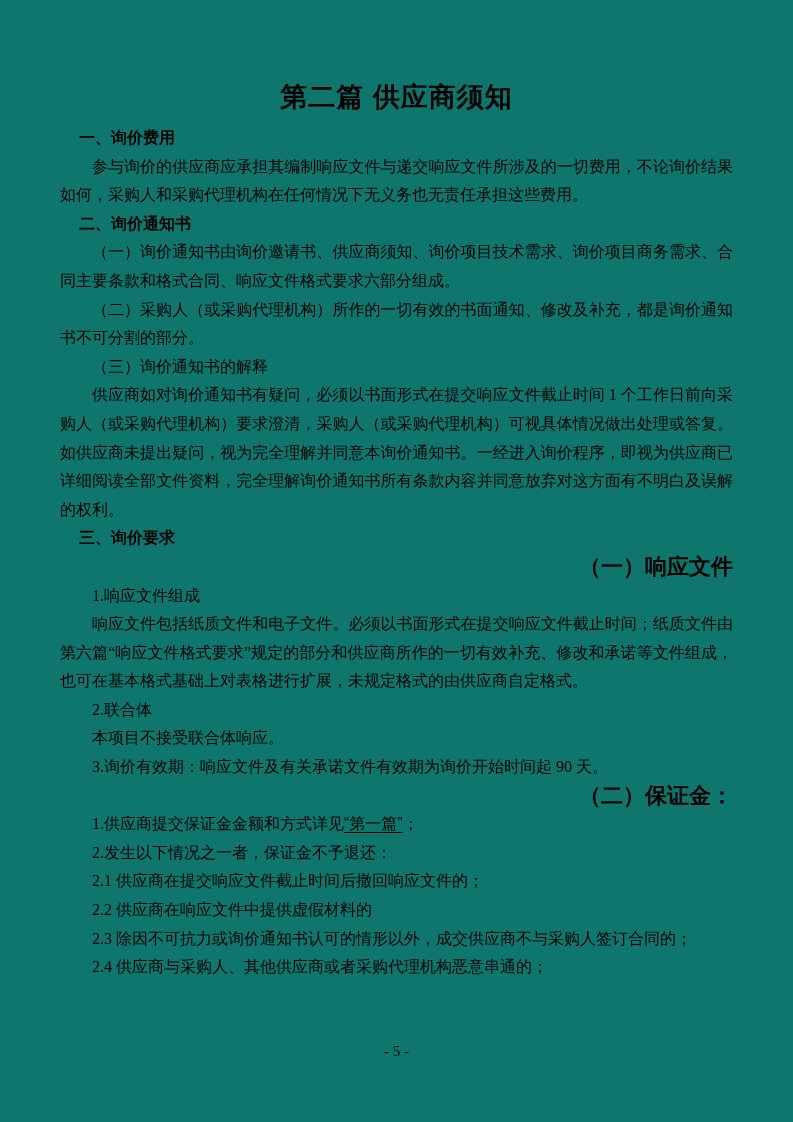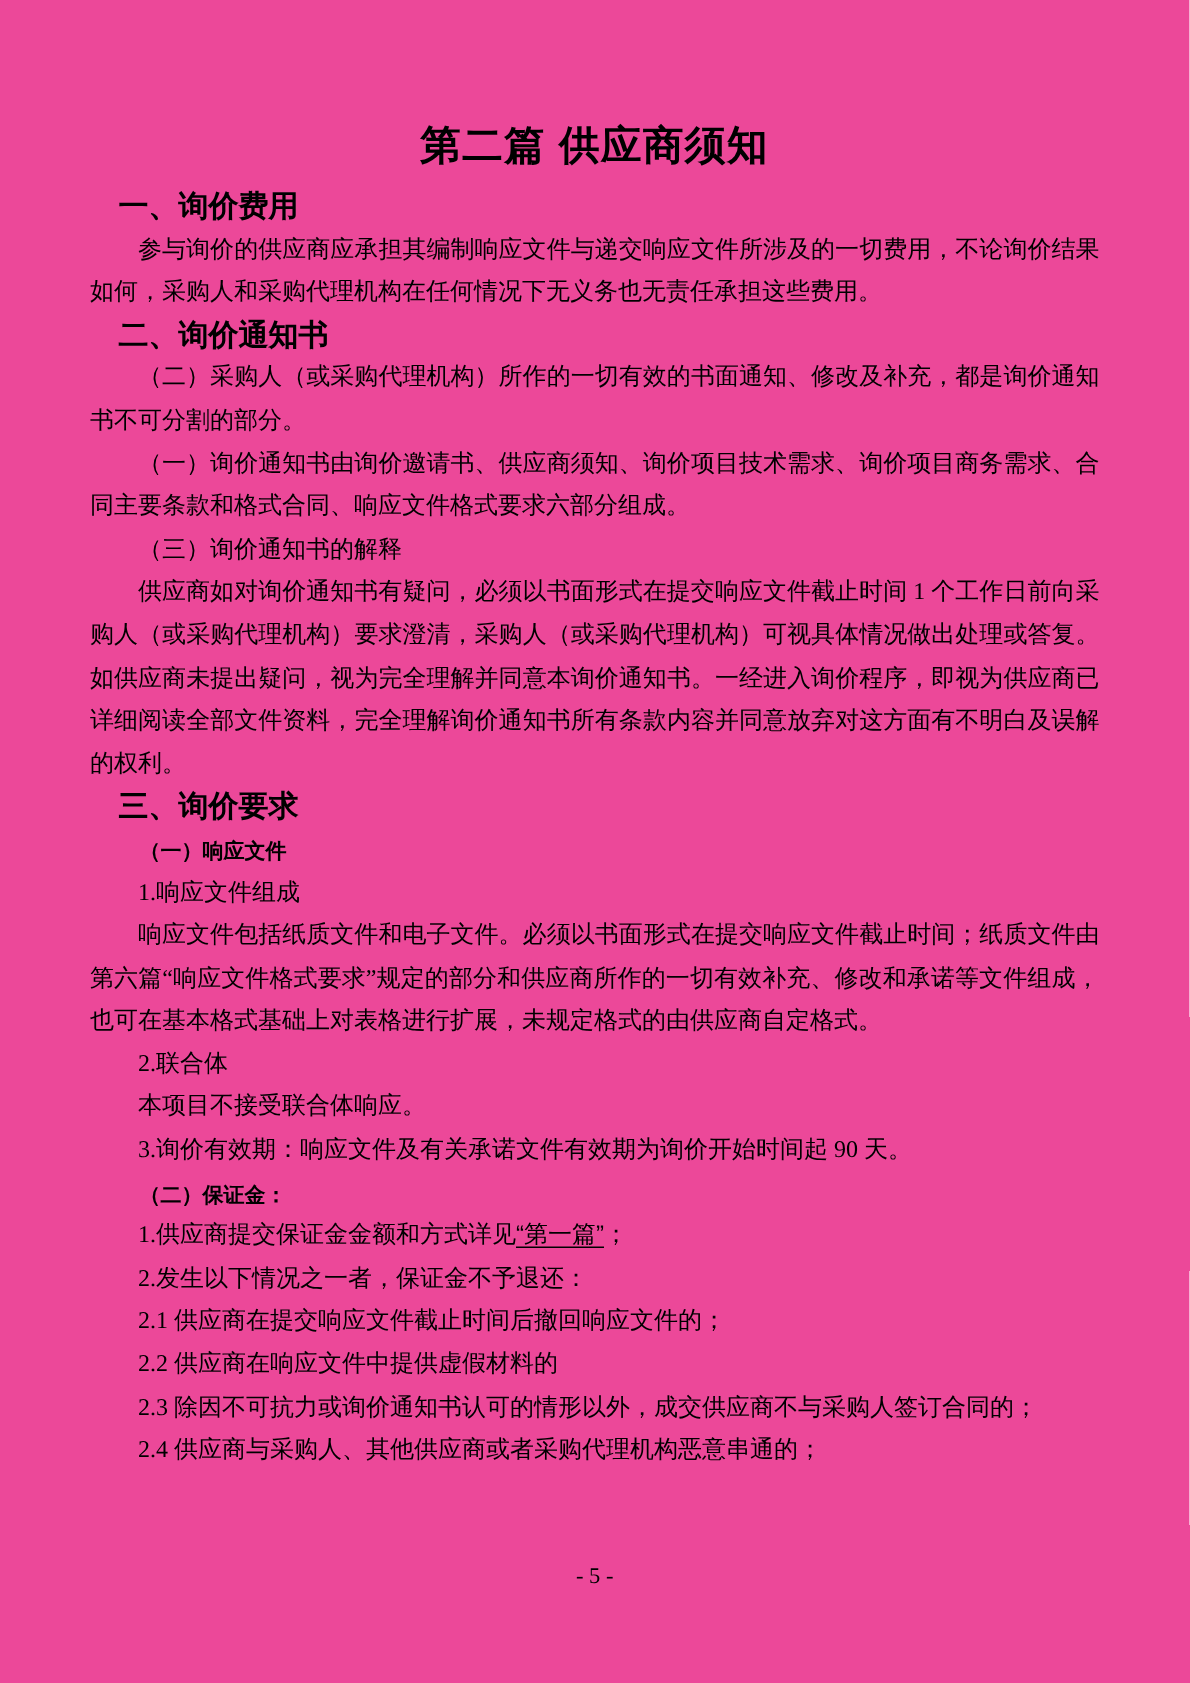--- a/index.html
+++ b/index.html
@@ -4,21 +4,21 @@
 <style>
   html, body {
     margin: 0;
     padding: 0;
     background: #ffffff;
   }
   .page {
     position: relative;
     width: 793px;
     height: 1122px;
-    background: #ec4899;
+    background: #0f766e;
     color: #000000;
     box-sizing: border-box;
     padding: 80px 60px 0 60px;
     overflow: hidden;
     font-family: "Liberation Serif", "DejaVu Serif", serif;
   }
   .doc-title {
     margin: 0 0 10px 0;
     text-align: center;
     font-family: "Liberation Sans", "DejaVu Sans", sans-serif;
@@ -31,30 +31,30 @@
     font-size: 16px;
     line-height: 28.6px;
     text-align: justify;
   }
   .content p {
     margin: 0;
   }
   .h1 {
     font-family: "Liberation Sans", "DejaVu Sans", sans-serif;
     font-weight: 700;
-    font-size: 20px;
+    font-size: 16px;
     padding-left: 19px;
     text-align: left;
   }
   .h2 {
     font-family: "Liberation Sans", "DejaVu Sans", sans-serif;
     font-weight: 700;
-    font-size: 14px;
+    font-size: 22px;
     padding-left: 33px;
-    text-align: left;
+    text-align: right;
   }
   .para, .item {
     text-indent: 32px;
   }
   .em {
     font-family: "Liberation Sans", "DejaVu Sans", sans-serif;
     font-weight: 400;
     text-decoration: underline;
     text-underline-offset: 3px;
   }
@@ -73,22 +73,22 @@
 <body>
 
 <div class="page">
 
   <h1 class="doc-title">第二篇  供应商须知</h1>
 
   <div class="content">
     <p class="h1">一、询价费用</p>
     <p class="para">参与询价的供应商应承担其编制响应文件与递交响应文件所涉及的一切费用，不论询价结果如何，采购人和采购代理机构在任何情况下无义务也无责任承担这些费用。</p>
     <p class="h1">二、询价通知书</p>
+    <p class="para">（一）询价通知书由询价邀请书、供应商须知、询价项目技术需求、询价项目商务需求、合同主要条款和格式合同、响应文件格式要求六部分组成。</p>
     <p class="para">（二）采购人（或采购代理机构）所作的一切有效的书面通知、修改及补充，都是询价通知书不可分割的部分。</p>
-    <p class="para">（一）询价通知书由询价邀请书、供应商须知、询价项目技术需求、询价项目商务需求、合同主要条款和格式合同、响应文件格式要求六部分组成。</p>
     <p class="para">（三）询价通知书的解释</p>
     <p class="para">供应商如对询价通知书有疑问，必须以书面形式在提交响应文件截止时间 1 个工作日前向采购人（或采购代理机构）要求澄清，采购人（或采购代理机构）可视具体情况做出处理或答复。如供应商未提出疑问，视为完全理解并同意本询价通知书。一经进入询价程序，即视为供应商已详细阅读全部文件资料，完全理解询价通知书所有条款内容并同意放弃对这方面有不明白及误解的权利。</p>
     <p class="h1">三、询价要求</p>
     <p class="h2">（一）响应文件</p>
     <p class="item">1.响应文件组成</p>
     <p class="para">响应文件包括纸质文件和电子文件。必须以书面形式在提交响应文件截止时间；纸质文件由第六篇“响应文件格式要求”规定的部分和供应商所作的一切有效补充、修改和承诺等文件组成，也可在基本格式基础上对表格进行扩展，未规定格式的由供应商自定格式。</p>
     <p class="item">2.联合体</p>
     <p class="item">本项目不接受联合体响应。</p>
     <p class="item">3.询价有效期：响应文件及有关承诺文件有效期为询价开始时间起 90 天。</p>
     <p class="h2">（二）保证金：</p>

